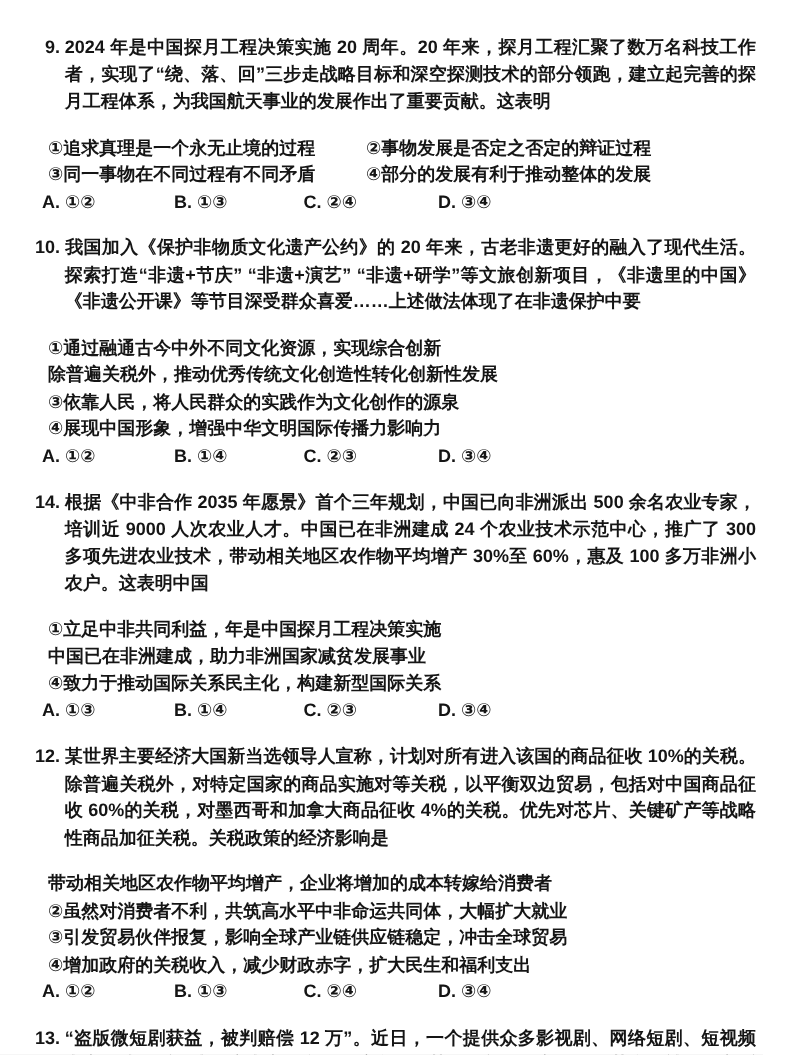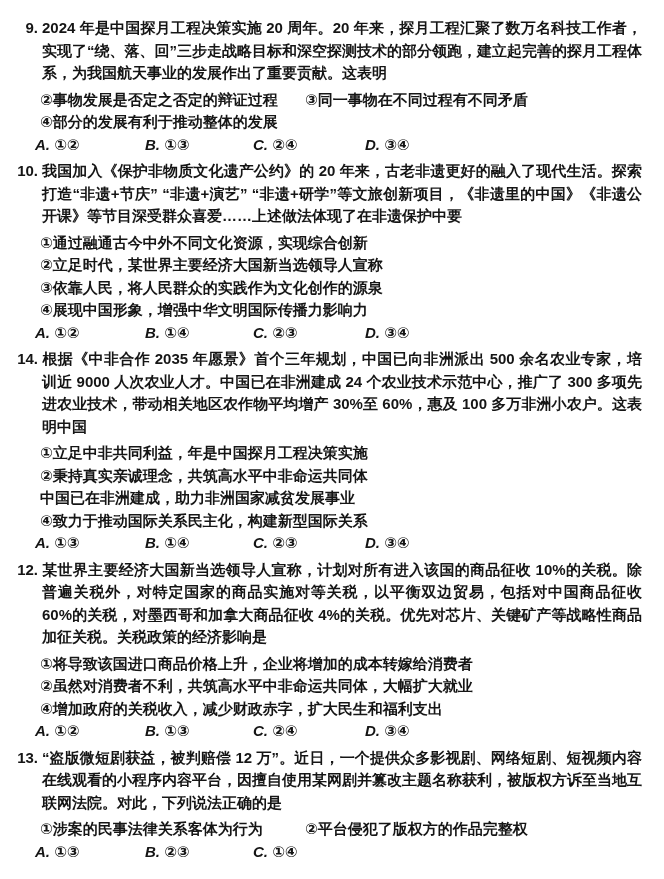--- a/index.html
+++ b/index.html
@@ -17,21 +17,21 @@
     padding: 13px 18px 0 13px;
     font-family: "Liberation Sans", "DejaVu Sans", sans-serif;
     font-weight: 700;
     color: #151515;
     font-size: 15px;
     line-height: 22.5px;
     overflow: hidden;
   }
   .question { margin: 0 0 3px 0; }
   .stem {
-    margin: 4px;
+    margin: 16px;
     padding-left: 25px;
     text-align: justify;
   }
   .qnum {
     display: inline-block;
     width: 25px;
     margin-left: -25px;
     padding-right: 4px;
     box-sizing: border-box;
     text-align: right;
@@ -41,79 +41,80 @@
   .options.cols-2 {
     display: grid;
     grid-template-columns: 265px 1fr;
   }
   .options.cols-1 .option { display: block; }
   .choices {
     display: grid;
     grid-template-columns: 110px 108px 112px 1fr;
     padding-left: 22px;
   }
-  .choice { white-space: nowrap; font-style: italic; }
+  .choice { white-space: nowrap; }
 </style>
 </head>
 <body>
 
 <div class="page">
 
   <section class="question">
     <p class="stem"><span class="qnum">9.</span><span>2024 年是中国探月工程决策实施 20 周年。20 年来，探月工程汇聚了数万名科技工作者，实现了“绕、落、回”三步走战略目标和深空探测技术的部分领跑，建立起完善的探月工程体系，为我国航天事业的发展作出了重要贡献。这表明</span></p>
     <div class="options cols-2">
+      <span class="option">①追求真理是一个永无止境的过程</span>
       <span class="option">②事物发展是否定之否定的辩证过程</span>
       <span class="option">③同一事物在不同过程有不同矛盾</span>
       <span class="option">④部分的发展有利于推动整体的发展</span>
     </div>
     <div class="choices">
       <span class="choice">A. ①②</span>
       <span class="choice">B. ①③</span>
       <span class="choice">C. ②④</span>
       <span class="choice">D. ③④</span>
     </div>
   </section>
 
   <section class="question">
     <p class="stem"><span class="qnum">10.</span><span>我国加入《保护非物质文化遗产公约》的 20 年来，古老非遗更好的融入了现代生活。探索打造“非遗+节庆” “非遗+演艺” “非遗+研学”等文旅创新项目，《非遗里的中国》《非遗公开课》等节目深受群众喜爱……上述做法体现了在非遗保护中要</span></p>
     <div class="options cols-1">
       <span class="option">①通过融通古今中外不同文化资源，实现综合创新</span>
-      <span class="option">②立足时代，某世界主要经济大国新当选领导人宣称</span>
+      <span class="option">除普遍关税外，推动优秀传统文化创造性转化创新性发展</span>
       <span class="option">③依靠人民，将人民群众的实践作为文化创作的源泉</span>
       <span class="option">④展现中国形象，增强中华文明国际传播力影响力</span>
     </div>
     <div class="choices">
       <span class="choice">A. ①②</span>
       <span class="choice">B. ①④</span>
       <span class="choice">C. ②③</span>
       <span class="choice">D. ③④</span>
     </div>
   </section>
 
   <section class="question">
     <p class="stem"><span class="qnum">14.</span><span>根据《中非合作 2035 年愿景》首个三年规划，中国已向非洲派出 500 余名农业专家，培训近 9000 人次农业人才。中国已在非洲建成 24 个农业技术示范中心，推广了 300 多项先进农业技术，带动相关地区农作物平均增产 30%至 60%，惠及 100 多万非洲小农户。这表明中国</span></p>
     <div class="options cols-1">
       <span class="option">①立足中非共同利益，年是中国探月工程决策实施</span>
-      <span class="option">②秉持真实亲诚理念，共筑高水平中非命运共同体</span>
       <span class="option">中国已在非洲建成，助力非洲国家减贫发展事业</span>
       <span class="option">④致力于推动国际关系民主化，构建新型国际关系</span>
     </div>
     <div class="choices">
       <span class="choice">A. ①③</span>
       <span class="choice">B. ①④</span>
       <span class="choice">C. ②③</span>
       <span class="choice">D. ③④</span>
     </div>
   </section>
 
   <section class="question">
     <p class="stem"><span class="qnum">12.</span><span>某世界主要经济大国新当选领导人宣称，计划对所有进入该国的商品征收 10%的关税。除普遍关税外，对特定国家的商品实施对等关税，以平衡双边贸易，包括对中国商品征收 60%的关税，对墨西哥和加拿大商品征收 4%的关税。优先对芯片、关键矿产等战略性商品加征关税。关税政策的经济影响是</span></p>
     <div class="options cols-1">
-      <span class="option">①将导致该国进口商品价格上升，企业将增加的成本转嫁给消费者</span>
+      <span class="option">带动相关地区农作物平均增产，企业将增加的成本转嫁给消费者</span>
       <span class="option">②虽然对消费者不利，共筑高水平中非命运共同体，大幅扩大就业</span>
+      <span class="option">③引发贸易伙伴报复，影响全球产业链供应链稳定，冲击全球贸易</span>
       <span class="option">④增加政府的关税收入，减少财政赤字，扩大民生和福利支出</span>
     </div>
     <div class="choices">
       <span class="choice">A. ①②</span>
       <span class="choice">B. ①③</span>
       <span class="choice">C. ②④</span>
       <span class="choice">D. ③④</span>
     </div>
   </section>
 

